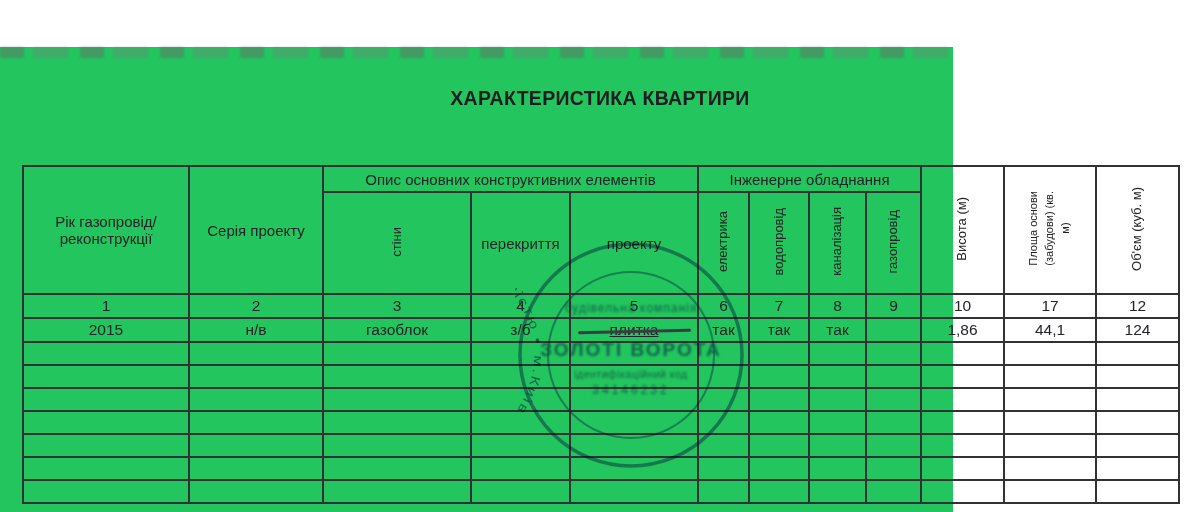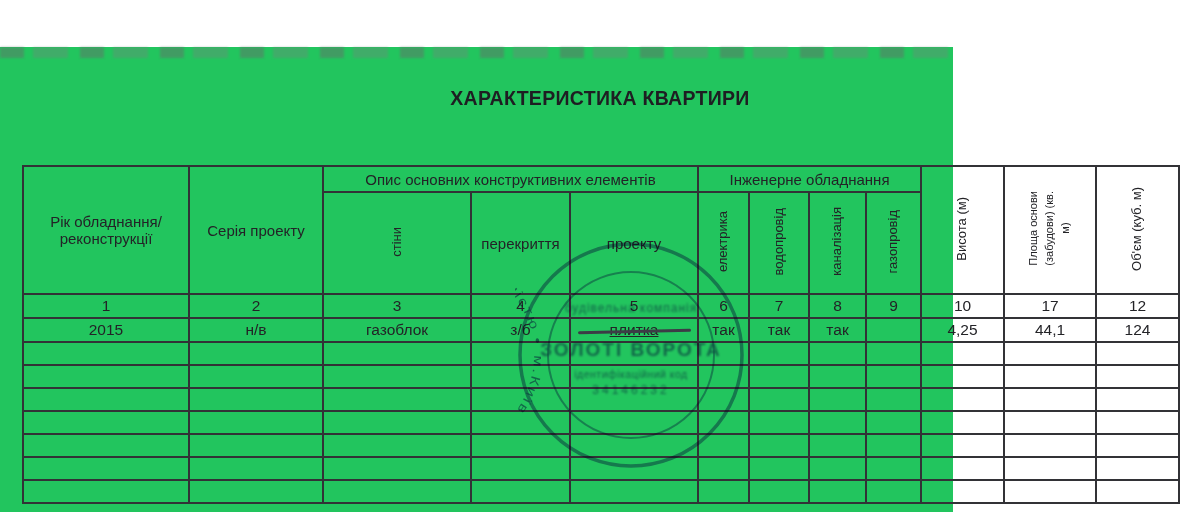--- a/index.html
+++ b/index.html
@@ -104,21 +104,21 @@
         <col style="width:51px">
       <col style="width:60px">
         <col style="width:57px">
         <col style="width:55px">
       <col style="width:83px">
         <col style="width:92px">
         <col style="width:83px">
     </colgroup>
     <tbody>
         <tr class="r-group">
-      <td rowspan="2">Рік обладнання/ реконструкції</td>
+      <td rowspan="2">Рік газопровід/ реконструкції</td>
       <td rowspan="2">Серія проекту</td>
       <td colspan="3">Опис основних конструктивних  елементів</td>
       <td colspan="4">Інженерне обладнання</td>
       <td rowspan="2" class="vert vert-tall"><span>Висота (м)</span></td>
       <td rowspan="2" class="vert vert-tall vert-wrap"><span>Площа основи
 (забудови) (кв.
 м)</span></td>
       <td rowspan="2" class="vert vert-tall"><span>Об'єм (куб. м)</span></td>
     </tr>
     <tr class="r-labels">
@@ -147,21 +147,21 @@
     <tr class="r-data">
       <td>2015</td>
       <td>н/в</td>
       <td>газоблок</td>
       <td>з/б</td>
       <td><span class="pen-strike">плитка</span></td>
       <td>так</td>
       <td>так</td>
       <td>так</td>
       <td></td>
-      <td>4,25</td>
+      <td>1,86</td>
       <td>44,1</td>
       <td>124</td>
     </tr>
     <tr class="r-empty">
           <td></td>
           <td></td>
           <td></td>
           <td></td>
           <td></td>
           <td></td>

